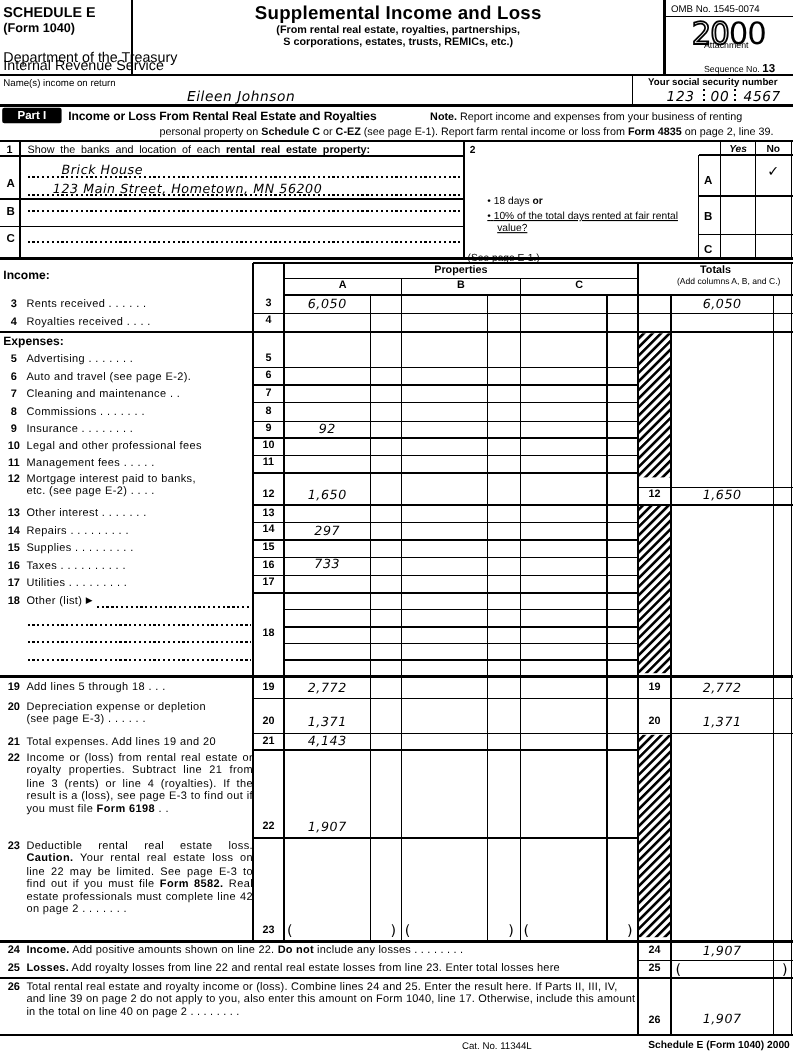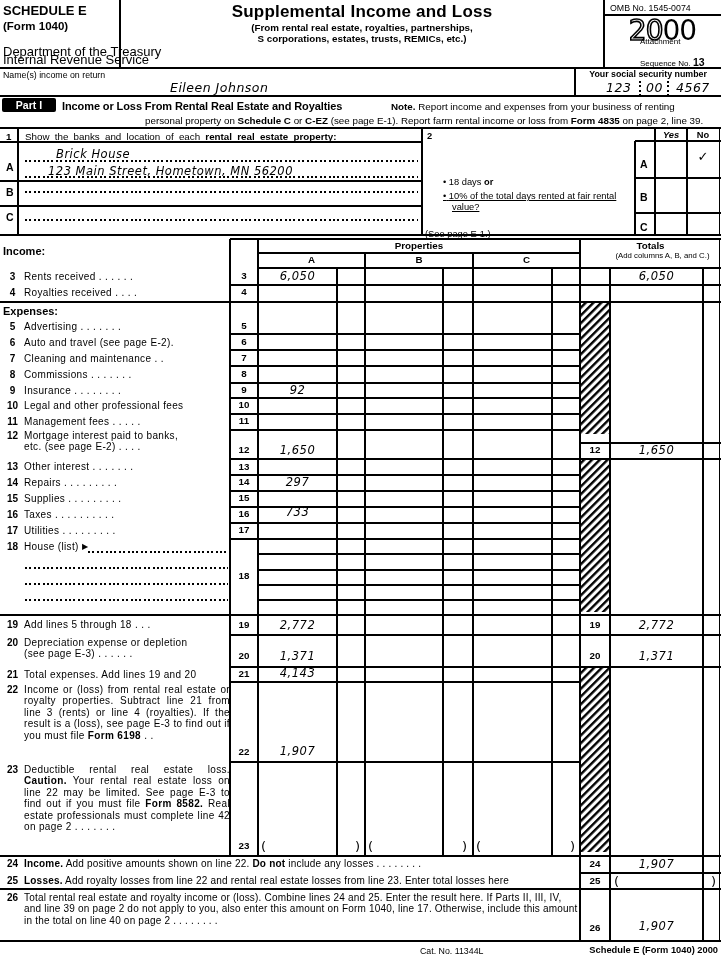--- a/index.html
+++ b/index.html
@@ -212,21 +212,21 @@
   <div class="lbl" style="top:509px;">
       <span class="ln">16</span>
       <span class="lt">Taxes .   .   .   .   .   .   .   .   .   .</span>
     </div>
   <div class="lbl" style="top:525px;">
       <span class="ln">17</span>
       <span class="lt">Utilities   .   .   .   .   .   .   .   .   .</span>
     </div>
   <div class="lbl" style="top:541px;">
       <span class="ln">18</span>
-      <span class="lt"><span>House (list)</span> <span class="arrow">▶</span></span>
+      <span class="lt"><span>Other (list)</span> <span class="arrow">▶</span></span>
     </div>
   <div class="lbl" style="top:619px;">
       <span class="ln">19</span>
       <span class="lt">Add lines 5 through 18   .   .   .</span>
     </div>
   <div class="lbl" style="top:637px;">
       <span class="ln">20</span>
       <span class="lt"><span>Depreciation expense or depletion</span><br><span>(see page E-3)   .   .   .   .   .   .</span></span>
     </div>
   <div class="lbl" style="top:669px;">

